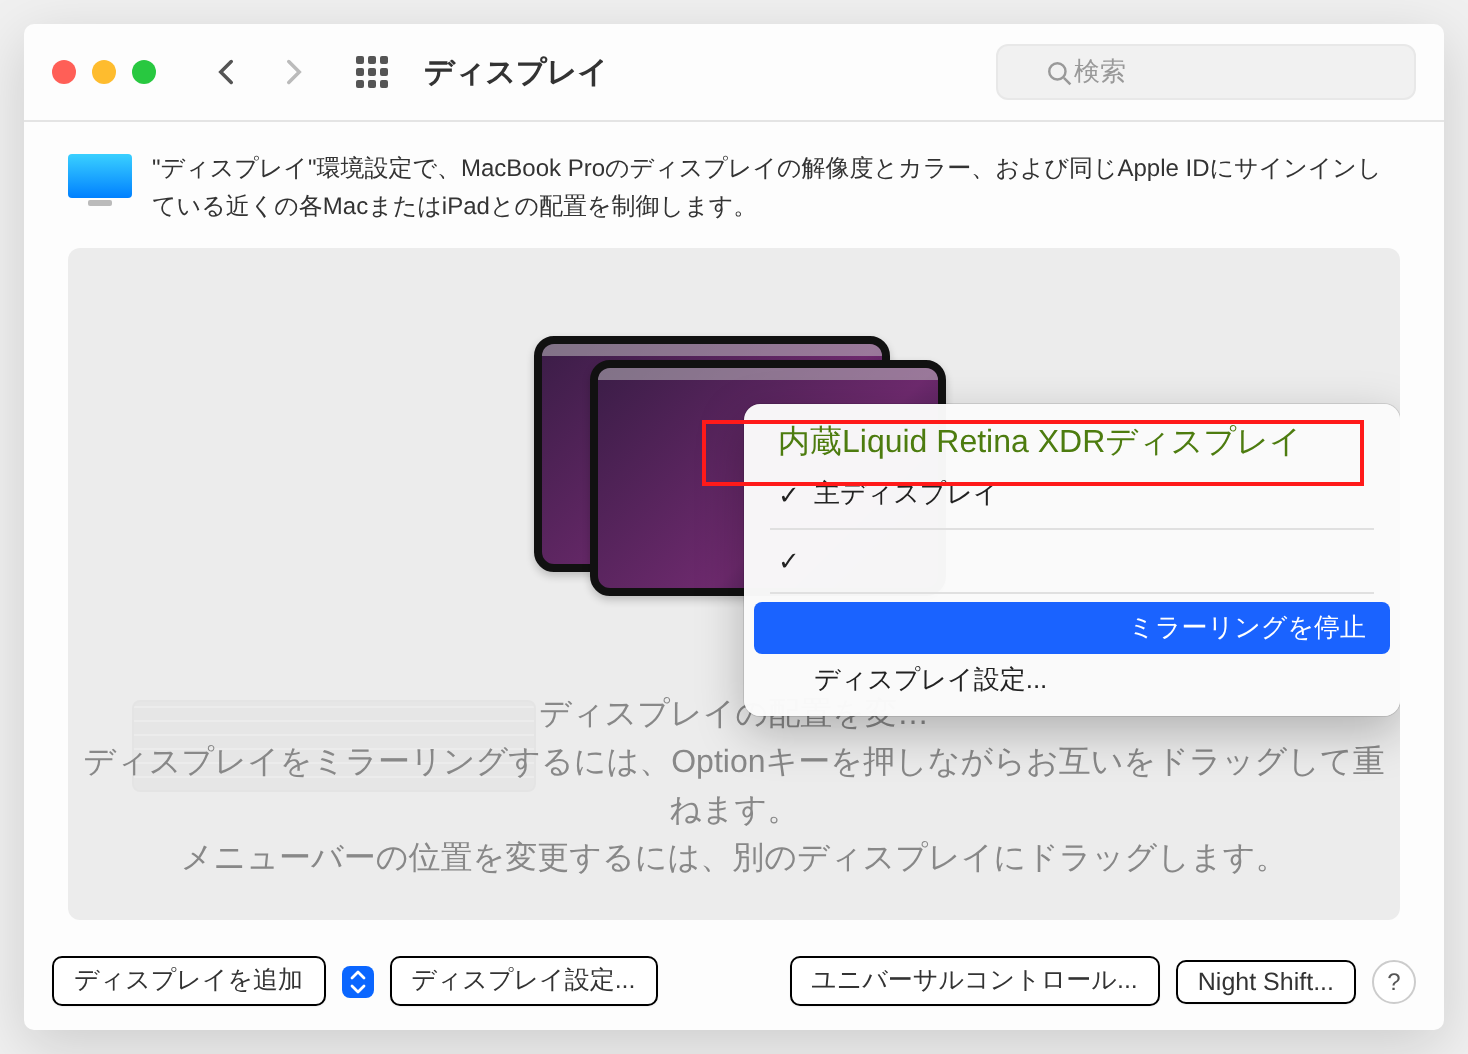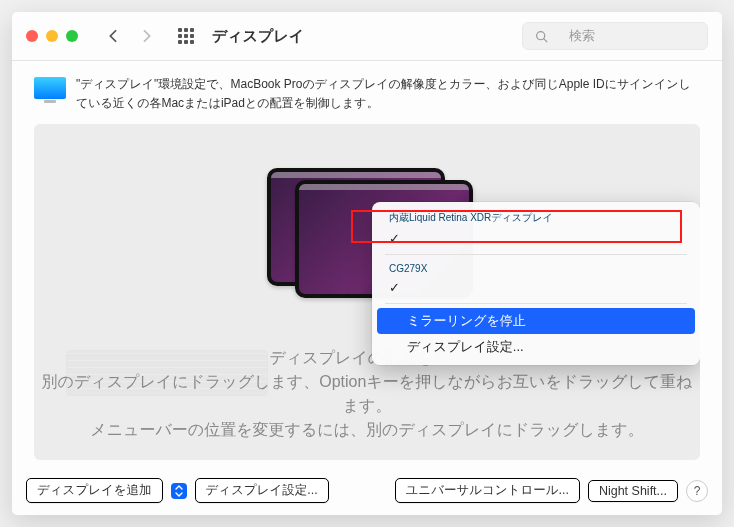--- a/index.html
+++ b/index.html
@@ -41,21 +41,21 @@
 .nav-btn.enabled { color:#444; }
 .grid-icon {
   display:grid; grid-template-columns:repeat(3,4px); grid-template-rows:repeat(3,4px); gap:2px;
   margin: 0 6px 0 10px;
 }
 .grid-icon span { background:#555; border-radius:1px; }
 .title { font-weight:600; font-size:15px; margin-left:4px; }
 .search {
   margin-left:auto; width:160px; height:26px;
   background:#f1f1f1; border-radius:6px; display:flex; align-items:center;
-  padding:0 12px; gap:21px; color:#999; font-size:13px;
+  padding:0 24px; gap:1px; color:#999; font-size:13px;
   border: 1px solid #e8e8e8;
 }
 .search svg { width:13px; height:13px; }
 
 .desc-row {
   display:flex; align-items:flex-start; gap:10px; padding:14px 22px 12px;
 }
 .desc-icon {
   width:32px; height:22px;
   background: linear-gradient(#3ad0ff,#0080ff);
@@ -101,27 +101,27 @@
 }
 
 .menu {
   position:absolute; left:338px; top:78px; width:318px;
   background:rgba(250,250,250,0.98);
   border-radius:8px;
   box-shadow:0 8px 24px rgba(0,0,0,0.25), 0 0 0 0.5px rgba(0,0,0,0.1);
   padding:5px;
   font-size:13px;
 }
-.menu-hdr { color:#0c4a6e; font-size:10px; padding:4px 12px 2px; }
+.menu-hdr { color:#4d7c0f; font-size:16px; padding:4px 12px 2px; }
 .menu-item {
   display:flex; align-items:center; gap:6px; padding:4px 12px;
   border-radius:4px; color:#222;
 }
 .menu-item .chk { width:12px; display:inline-block; }
-.menu-item.sel { background:#1a63ff; color:#fff; }
+.menu-item.sel { background:#1a63ff; color:#fff;justify-content:flex-end; }
 .menu-sep { height:1px; background:#e0e0e0; margin:4px 8px; }
 
 .highlight-box {
   position:absolute; left:339px; top:198px; width:327px; height:29px;
   border:2px solid #ff1a1a; pointer-events:none;
 }
 
 .footer {
   display:flex; align-items:center; gap:8px; padding:8px 14px 12px;
 }
@@ -195,31 +195,31 @@
       <div class="monitor back">
           <div class="bar"></div>
         </div>
       <div class="monitor front">
           <div class="bar"></div>
         </div>
     </div>
     <div class="keyboard"></div>
     <div class="hint">
       <div>ディスプレイの配置を変…</div>
-      <div>別のディスプレイにドラッグします、Optionキーを押しながらお互いをドラッグして重ねます。</div>
+      <div>ディスプレイをミラーリングするには、Optionキーを押しながらお互いをドラッグして重ねます。</div>
       <div>メニューバーの位置を変更するには、別のディスプレイにドラッグします。</div>
     </div>
 
     <div class="menu">
       <div class="menu-hdr">内蔵Liquid Retina XDRディスプレイ</div>
       <div class="menu-item">
         <span class="chk">✓</span>
+        <span>主ディスプレイ</span>
       </div>
       <div class="menu-sep"></div>
-      <div class="menu-hdr">CG279X</div>
       <div class="menu-item">
         <span class="chk">✓</span>
       </div>
       <div class="menu-sep"></div>
       <div class="menu-item sel">
         <span class="chk"></span>
         <span>ミラーリングを停止</span>
       </div>
       <div class="menu-item">
         <span class="chk"></span>

